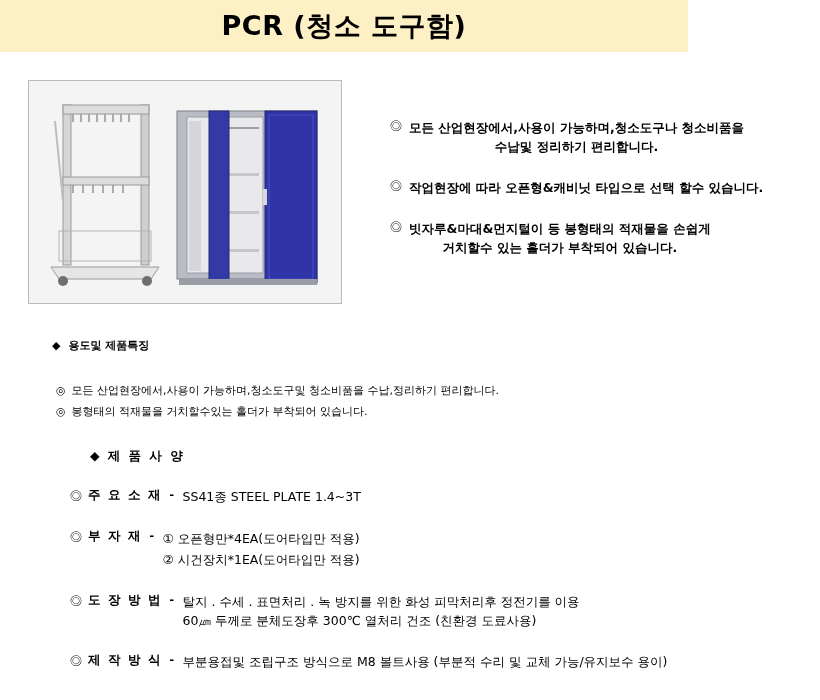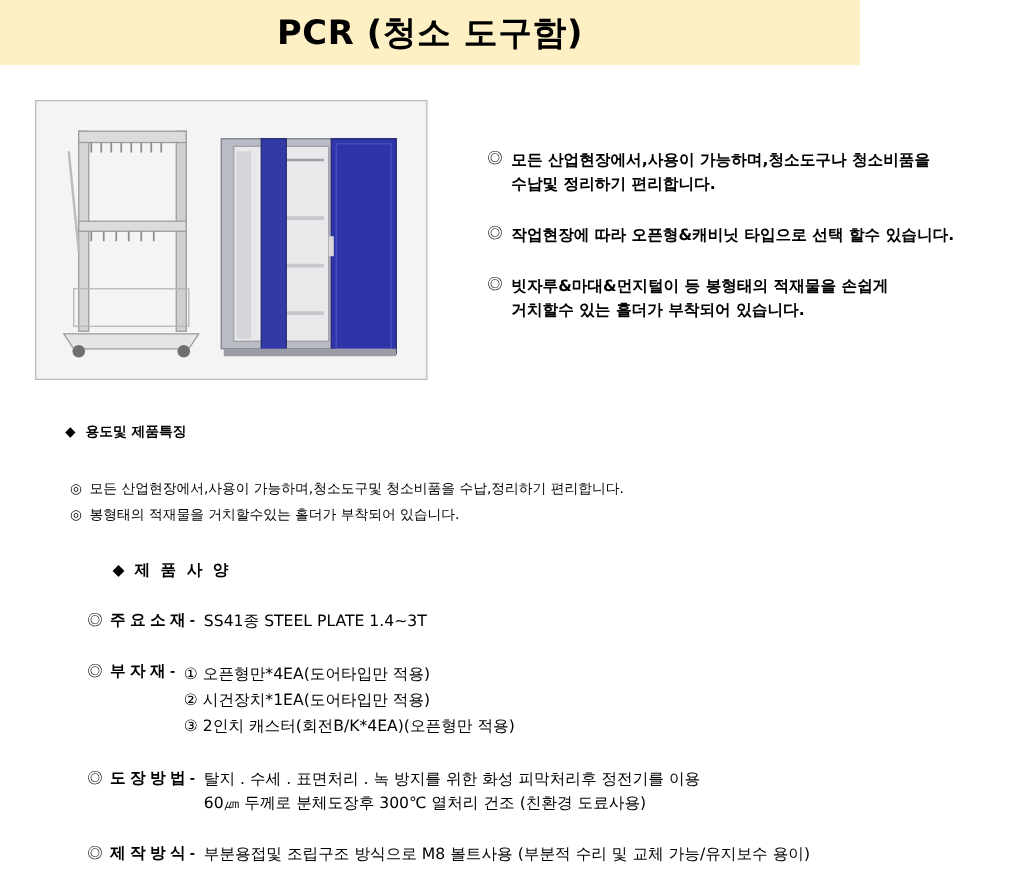--- a/index.html
+++ b/index.html
@@ -64,20 +64,21 @@
     line-height: 17px;
     margin-right: 7px;
     color: #000;
   }
   .bullet-text {
     font-size: 12.5px;
     font-weight: bold;
     line-height: 19px;
     white-space: pre-line;
     font-family: "DejaVu Sans", "Liberation Sans", sans-serif;
+    text-align: center;
   }
 
   
   .features {
     margin: 34px 0 0 52px;
   }
   .features-head {
     font-size: 11px;
     font-weight: bold;
     margin-bottom: 27px;
@@ -113,21 +114,21 @@
   .spec-mark {
     font-size: 12px;
     margin-right: 6px;
     line-height: 19px;
   }
   .spec-label {
     font-size: 12.5px;
     font-weight: bold;
     white-space: nowrap;
     line-height: 19px;
-    font-family: Liberation Sans, sans-serif;
+    font-family: Liberation Mono, monospace;
   }
   .spec-value {
     font-size: 12.5px;
     line-height: 19px;
     margin-left: 7px;
     white-space: pre-line;
     font-family: "DejaVu Sans", "Liberation Sans", sans-serif;
   }
 
   .sub-list {
@@ -242,21 +243,20 @@
     <span class="spec-label">주 요 소 재 -</span>
     <span class="spec-value">SS41종 STEEL PLATE 1.4~3T</span>
   </div>
 
   <div class="spec-row">
     <span class="spec-mark">◎</span>
     <span class="spec-label">부   자   재 -</span>
     <div class="sub-list">
       <div>① 오픈형만*4EA(도어타입만 적용)</div>
       <div>② 시건장치*1EA(도어타입만 적용)</div>
-      <div>③ 2인치 캐스터(회전B/K*4EA)(오픈형만 적용)</div>
     </div>
   </div>
 
   <div class="spec-row">
     <span class="spec-mark">◎</span>
     <span class="spec-label">도 장 방 법 -</span>
     <span class="spec-value">탈지 . 수세 . 표면처리 . 녹 방지를 위한 화성 피막처리후 정전기를 이용
 60㎛ 두께로 분체도장후 300℃ 열처리 건조 (친환경 도료사용)</span>
   </div>
 

